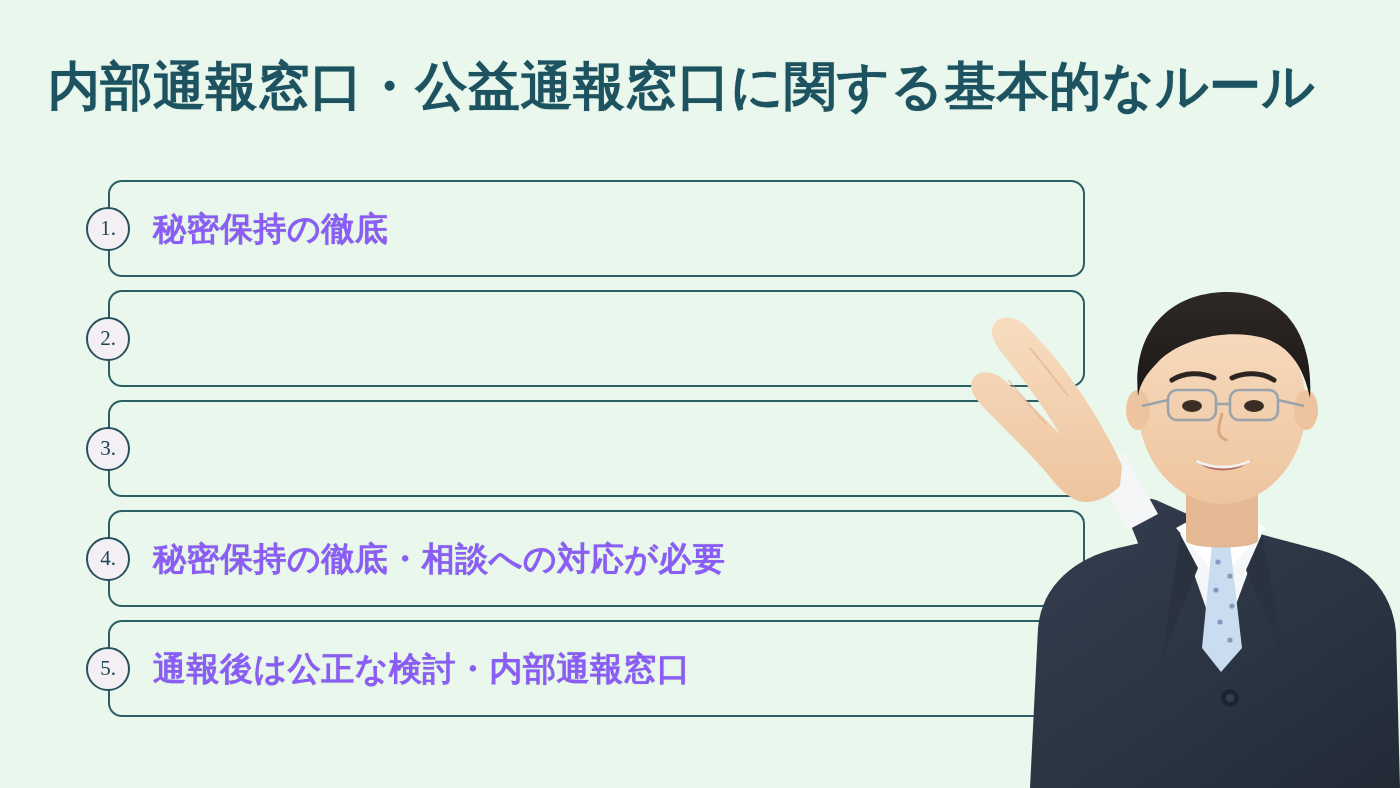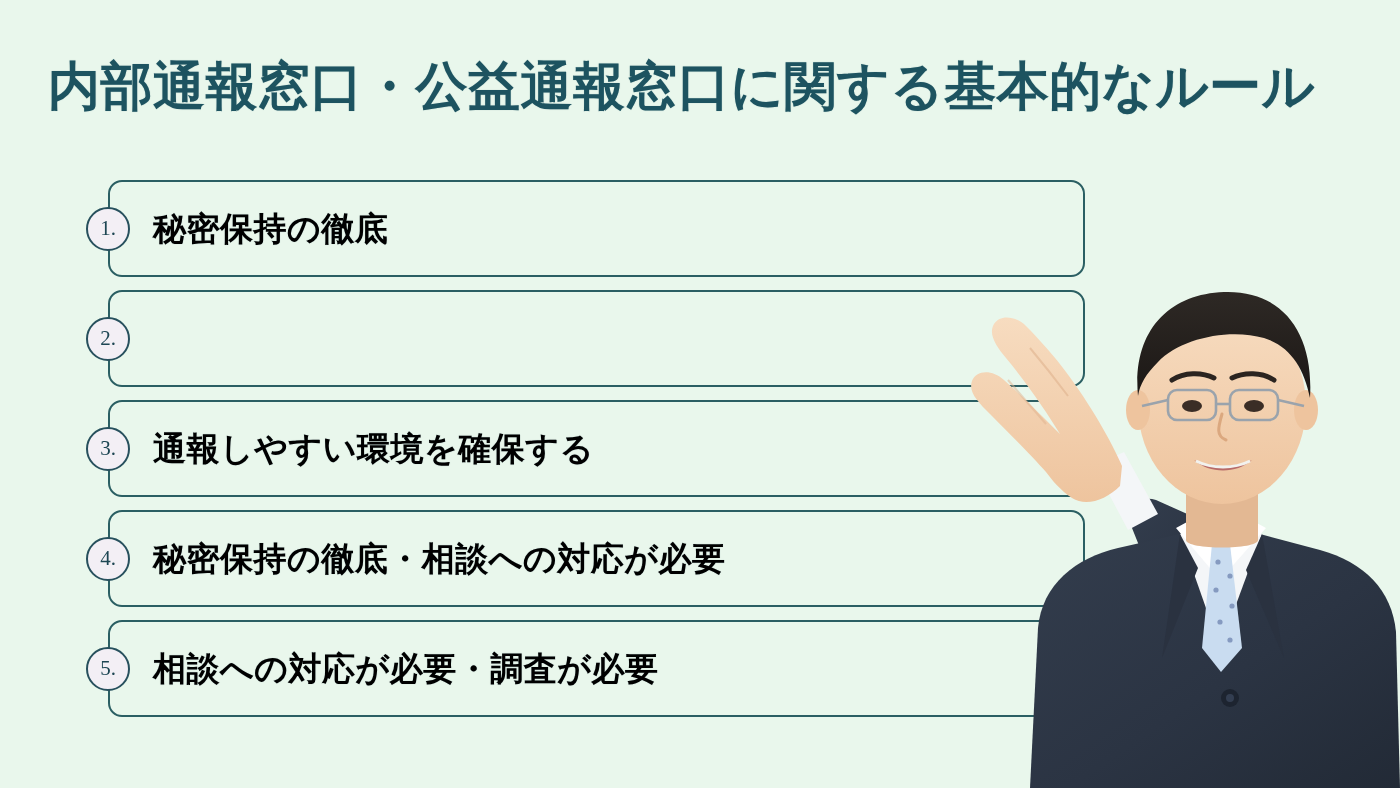--- a/index.html
+++ b/index.html
@@ -85,21 +85,21 @@
     letter-spacing: 0px;
   }
 
   .rule-text {
     position: absolute;
     left: 45px;
     top: 50%;
     transform: translateY(-50%);
     font-size: 33px;
     font-weight: 700;
-    color: #000000;
+    color: #8b5cf6;
     white-space: nowrap;
     letter-spacing: 0.5px;
     z-index: 2;
     text-shadow: 0 0 1px rgba(22,66,92,0.3);
   }
 
   
   #presenter {
     position: absolute;
     right: 0;
@@ -127,33 +127,32 @@
     </div>
 
     <div class="rule-row" style="top:110px;">
       <div class="rule-box"></div>
       <div class="rule-badge">2.</div>
     </div>
 
     <div class="rule-row" style="top:220px;">
       <div class="rule-box"></div>
       <div class="rule-badge">3.</div>
-      <div class="rule-text">通報しやすい環境を確保する</div>
     </div>
 
     <div class="rule-row" style="top:330px;">
       <div class="rule-box"></div>
       <div class="rule-badge">4.</div>
       <div class="rule-text">秘密保持の徹底・相談への対応が必要</div>
     </div>
 
     <div class="rule-row" style="top:440px;">
       <div class="rule-box"></div>
       <div class="rule-badge">5.</div>
-      <div class="rule-text">相談への対応が必要・調査が必要</div>
+      <div class="rule-text">通報後は公正な検討・内部通報窓口</div>
     </div>
 
   </div>
 
   <div id="presenter">
     <svg viewBox="0 0 520 560" xmlns="http://www.w3.org/2000/svg" aria-hidden="true">
       <defs>
         <linearGradient id="suitGrad" x1="0" y1="0" x2="1" y2="1">
           <stop offset="0%" stop-color="#333d4d"></stop>
           <stop offset="55%" stop-color="#2b3443"></stop>

